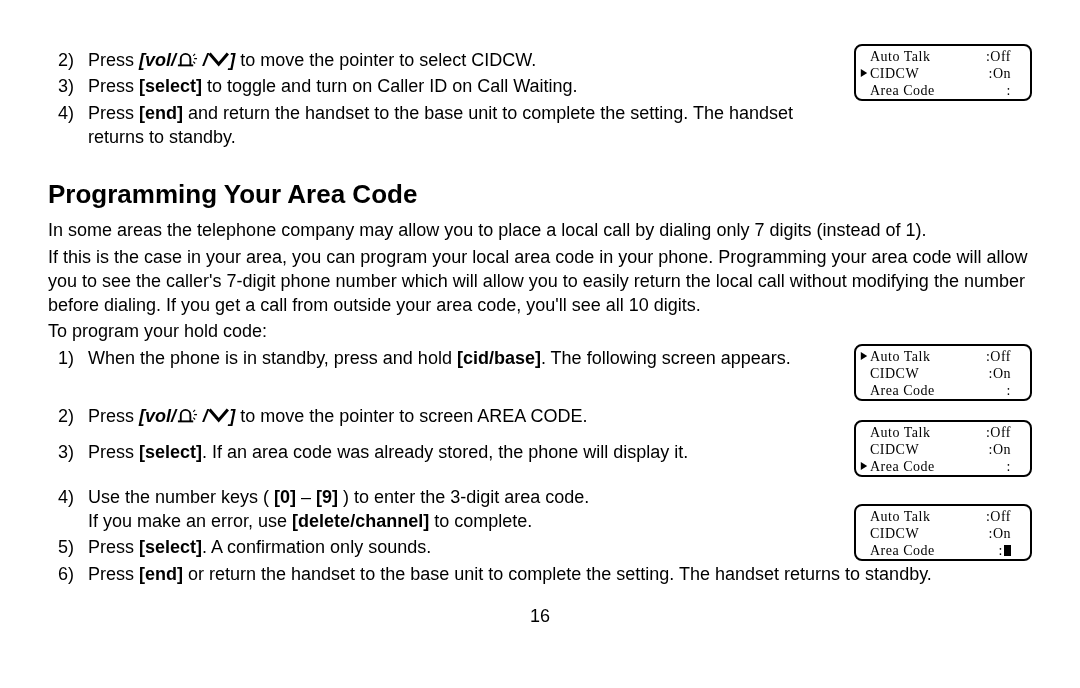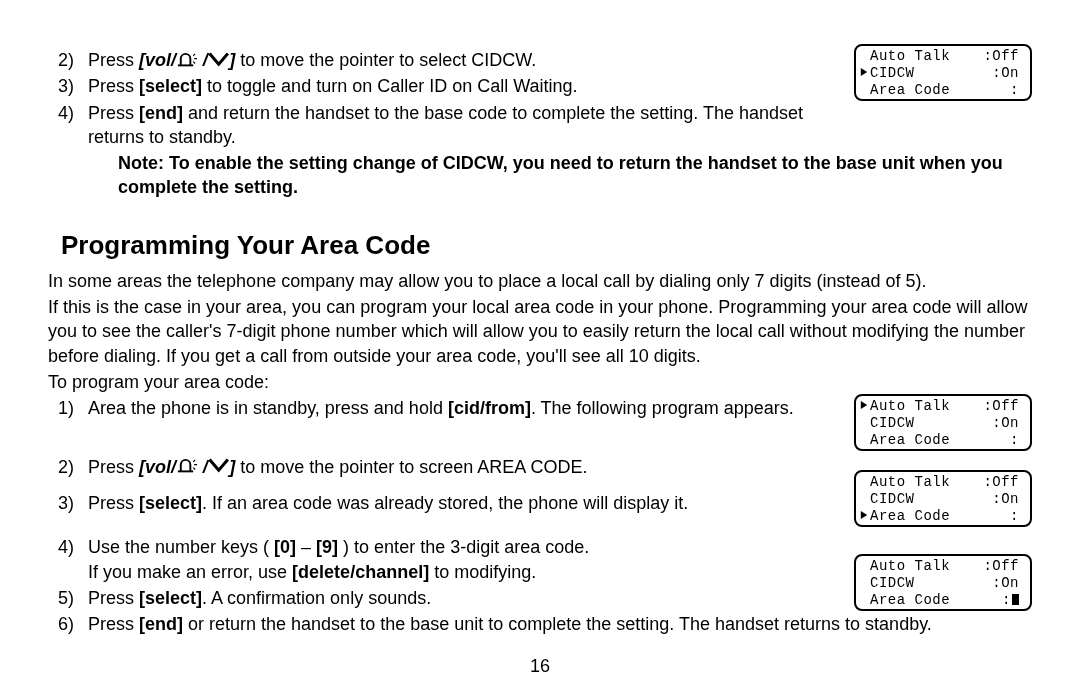--- a/index.html
+++ b/index.html
@@ -40,35 +40,35 @@
     vertical-align: -1px;
   }
   .indent-note {
     padding-left: 70px;
     font-weight: bold;
     margin-top: 2px;
   }
   h2.section-title {
     font-size: 26px;
     font-weight: bold;
-    margin: 28px 0 6px 13px;
+    margin: 28px 0 6px 0;
   }
   .para {
     margin: 0 0 2px 0;
   }
   .intro {
   }
   .screen {
     position: absolute;
     right: 0;
     width: 178px;
     border: 2px solid #000;
     border-radius: 8px;
-    padding: 2px 11px 0 4px;
-    font-family: Liberation Mono, monospace;
+    padding: 2px 19px 0 4px;
+    font-family: Liberation Serif, serif;
     font-size: 14px;
     line-height: 17px;
     background: #fff;
     letter-spacing: 0.5px;
     box-sizing: border-box;
   }
   .screen .row {
     display: flex;
     white-space: pre;
   }
@@ -121,31 +121,30 @@
           </svg>/<svg viewBox="0 0 14 10">
             <polyline points="1,1 7,8 13,1" fill="none" stroke="#000" stroke-width="2"></polyline>
           </svg><span class="bold">]</span></span><span> to move the pointer to select CIDCW.</span>
     </li>
     <li class="li">
       <span class="num">3)</span>
       <span>Press </span><span class="bold">[select]</span><span> to toggle and turn on Caller ID on Call Waiting.</span>
     </li>
     <li class="li" style="padding-right:0;">
       <span class="num">4)</span>
-      <span>Press </span><span class="bold">[end]</span><span> and return the handset to the base code to complete the setting. The handset returns to standby.</span>
+      <span>Press </span><span class="bold">[end]</span><span> and return the handset to the base unit to complete the setting. The handset returns to standby.</span>
     </li>
   </ul>
-  <div class="indent-note">Note: To enable the setting change of CIDCW, you need to return the handset to the base unit when you complete the setting.</div>
 </div>
 
 <h2 class="section-title">Programming Your Area Code</h2>
-<p class="para">In some areas the telephone company may allow you to place a local call by dialing only 7 digits (instead of 5).</p>
+<p class="para">In some areas the telephone company may allow you to place a local call by dialing only 7 digits (instead of 1).</p>
 <p class="para intro">If this is the case in your area, you can program your local area code in your phone. Programming your area code will allow you to see the caller's 7-digit phone number which will allow you to easily return the local call without modifying the number before dialing. If you get a call from outside your area code, you'll see all 10 digits.</p>
 
-<p class="para">To program your area code:</p>
+<p class="para">To program your hold code:</p>
 
 <div class="section">
 
   <div class="screen" style="top:-2px;">
     <div class="row"><span class="ptr"><svg class="pointer" viewBox="0 0 10 12">
             <polygon points="1,1 9,6 1,11" fill="#000"></polygon>
           </svg></span><span class="label">Auto Talk </span><span class="val">:Off</span></div>
     <div class="row"><span class="ptr"></span><span class="label">CIDCW</span><span class="val">:On</span></div>
     <div class="row"><span class="ptr"></span><span class="label">Area Code </span><span class="val">:</span></div>
   </div>
@@ -160,40 +159,40 @@
 
   <div class="screen" style="top:158px;">
     <div class="row"><span class="ptr"></span><span class="label">Auto Talk </span><span class="val">:Off</span></div>
     <div class="row"><span class="ptr"></span><span class="label">CIDCW</span><span class="val">:On</span></div>
     <div class="row"><span class="ptr"></span><span class="label">Area Code </span><span class="val"><span>:</span><span class="cursor-block"></span></span></div>
   </div>
 
   <ul class="ol area-steps">
     <li class="li pad-right" style="margin-bottom:34px;">
       <span class="num">1)</span>
-      <span>Area the phone is in standby, press and hold </span><span class="bold">[cid/from]</span><span>. The following program appears.</span>
+      <span>When the phone is in standby, press and hold </span><span class="bold">[cid/base]</span><span>. The following screen appears.</span>
     </li>
     <li class="li pad-right" style="margin-bottom:12px;">
       <span class="num">2)</span>
       <span>Press </span><span class="vol"><span class="bold">[</span><span>vol/</span><svg viewBox="0 0 28 16">
             <path d="M5 14 L5 7 A5 5 0 0 1 15 7 L15 14" fill="none" stroke="#000" stroke-width="2"></path>
             <rect x="2" y="13" width="16" height="2" fill="#000"></rect>
             <path d="M18 4 L20 2 M19 7 L22 7 M18 10 L20 12" stroke="#000" stroke-width="1.2" fill="none"></path>
           </svg>/<svg viewBox="0 0 14 10">
             <polyline points="1,1 7,8 13,1" fill="none" stroke="#000" stroke-width="2"></polyline>
           </svg><span class="bold">]</span></span><span> to move the pointer to screen AREA CODE.</span>
     </li>
     <li class="li pad-right" style="margin-bottom:20px;">
       <span class="num">3)</span>
       <span>Press </span><span class="bold">[select]</span><span>. If an area code was already stored, the phone will display it.</span>
     </li>
     <li class="li pad-right">
       <span class="num">4)</span>
       <span>Use the number keys ( </span><span class="bold">[0]</span><span> – </span><span class="bold">[9]</span><span> ) to enter the 3-digit area code.</span><br>
-      <span>If you make an error, use </span><span class="bold">[delete/channel]</span><span> to modifying.</span>
+      <span>If you make an error, use </span><span class="bold">[delete/channel]</span><span> to complete.</span>
     </li>
     <li class="li">
       <span class="num">5)</span>
       <span>Press </span><span class="bold">[select]</span><span>. A confirmation only sounds.</span>
     </li>
     <li class="li">
       <span class="num">6)</span>
       <span>Press </span><span class="bold">[end]</span><span> or return the handset to the base unit to complete the setting. The handset returns to standby.</span>
     </li>
   </ul>

